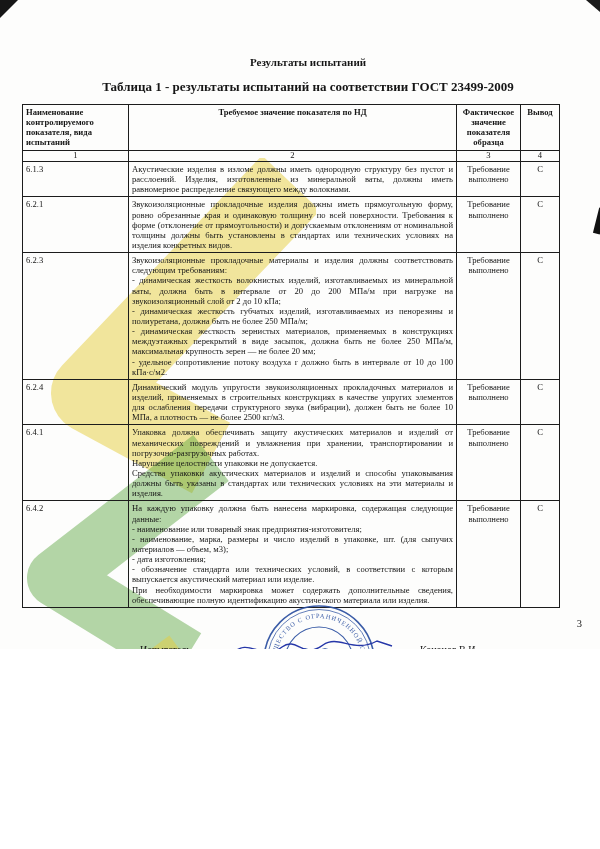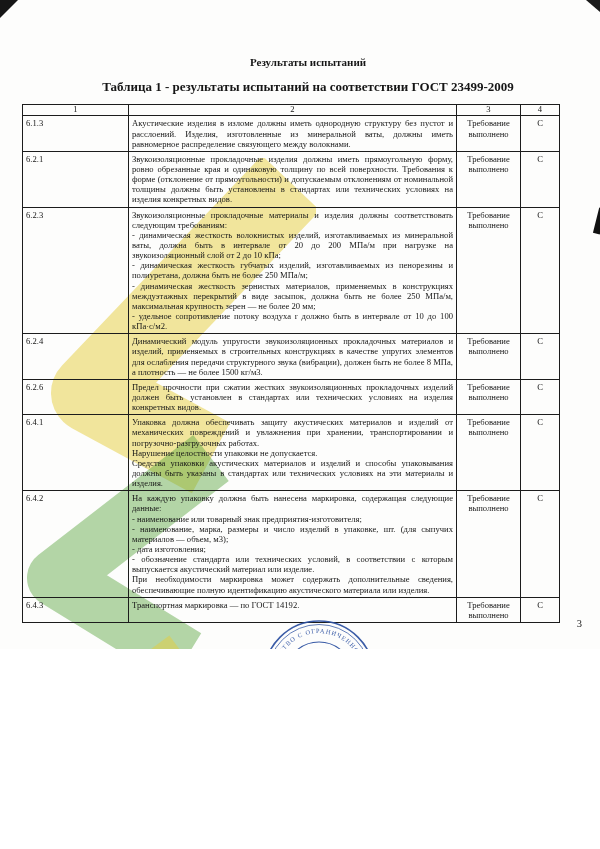--- a/index.html
+++ b/index.html
@@ -73,20 +73,26 @@
     <div class="subtitle">Таблица 1 - результаты испытаний на соответствии ГОСТ 23499-2009</div>
 
     <table class="results">
       <colgroup>
           <col class="c1">
           <col class="c2">
           <col class="c3">
           <col class="c4">
         </colgroup>
       <thead>
+        <tr>
+          <th class="h1">Наименование контролируемого показателя, вида испытаний</th>
+          <th class="h2">Требуемое значение показателя по НД</th>
+          <th class="h3">Фактическое значение показателя образца</th>
+          <th class="h4">Вывод</th>
+        </tr>
         <tr class="numrow">
           <td>1</td>
           <td>2</td>
           <td>3</td>
           <td>4</td>
         </tr>
       </thead>
       <tbody>
         <tr>
           <td class="c-clause">6.1.3</td>
@@ -105,52 +111,40 @@
           <td class="c-req">Звукоизоляционные прокладочные материалы и изделия должны соответствовать следующим требованиям:
 - динамическая жесткость волокнистых изделий, изготавливаемых из минеральной ваты, должна быть в интервале от 20 до 200 МПа/м при нагрузке на звукоизоляционный слой от 2 до 10 кПа;
 - динамическая жесткость губчатых изделий, изготавливаемых из пенорезины и полиуретана, должна быть не более 250 МПа/м;
 - динамическая жесткость зернистых материалов, применяемых в конструкциях междуэтажных перекрытий в виде засыпок, должна быть не более 250 МПа/м, максимальная крупность зерен — не более 20 мм;
 - удельное сопротивление потоку воздуха r должно быть в интервале от 10 до 100 кПа·с/м2.</td>
           <td class="c-act">Требование выполнено</td>
           <td class="c-ccl">С</td>
         </tr>
         <tr>
           <td class="c-clause">6.2.4</td>
-          <td class="c-req">Динамический модуль упругости звукоизоляционных прокладочных материалов и изделий, применяемых в строительных конструкциях в качестве упругих элементов для ослабления передачи структурного звука (вибрации), должен быть не более 8 МПа, а плотность — не более 1500 кг/м3.</td>
-          <td class="c-act">Требование выполнено</td>
-          <td class="c-ccl">С</td>
-        </tr>
-        <tr>
-          <td class="c-clause">6.2.6</td>
-          <td class="c-req">Предел прочности при сжатии жестких звукоизоляционных прокладочных изделий должен быть установлен в стандартах или технических условиях на изделия конкретных видов.</td>
+          <td class="c-req">Динамический модуль упругости звукоизоляционных прокладочных материалов и изделий, применяемых в строительных конструкциях в качестве упругих элементов для ослабления передачи структурного звука (вибрации), должен быть не более 10 МПа, а плотность — не более 2500 кг/м3.</td>
           <td class="c-act">Требование выполнено</td>
           <td class="c-ccl">С</td>
         </tr>
         <tr>
           <td class="c-clause">6.4.1</td>
           <td class="c-req">Упаковка должна обеспечивать защиту акустических материалов и изделий от механических повреждений и увлажнения при хранении, транспортировании и погрузочно-разгрузочных работах.
 Нарушение целостности упаковки не допускается.
 Средства упаковки акустических материалов и изделий и способы упаковывания должны быть указаны в стандартах или технических условиях на эти материалы и изделия.</td>
           <td class="c-act">Требование выполнено</td>
           <td class="c-ccl">С</td>
         </tr>
         <tr>
           <td class="c-clause">6.4.2</td>
           <td class="c-req">На каждую упаковку должна быть нанесена маркировка, содержащая следующие данные:
 - наименование или товарный знак предприятия-изготовителя;
 - наименование, марка, размеры и число изделий в упаковке, шт. (для сыпучих материалов — объем, м3);
 - дата изготовления;
 - обозначение стандарта или технических условий, в соответствии с которым выпускается акустический материал или изделие.
 При необходимости маркировка может содержать дополнительные сведения, обеспечивающие полную идентификацию акустического материала или изделия.</td>
-          <td class="c-act">Требование выполнено</td>
-          <td class="c-ccl">С</td>
-        </tr>
-        <tr>
-          <td class="c-clause">6.4.3</td>
-          <td class="c-req">Транспортная маркировка — по ГОСТ 14192.</td>
           <td class="c-act">Требование выполнено</td>
           <td class="c-ccl">С</td>
         </tr>
       </tbody>
     </table>
 
     <div class="footer">
 
       <svg class="stamp" viewBox="0 0 118 118">
         <circle cx="59" cy="59" r="55" fill="none" stroke="#2b4fa0" stroke-width="1.6"></circle>

